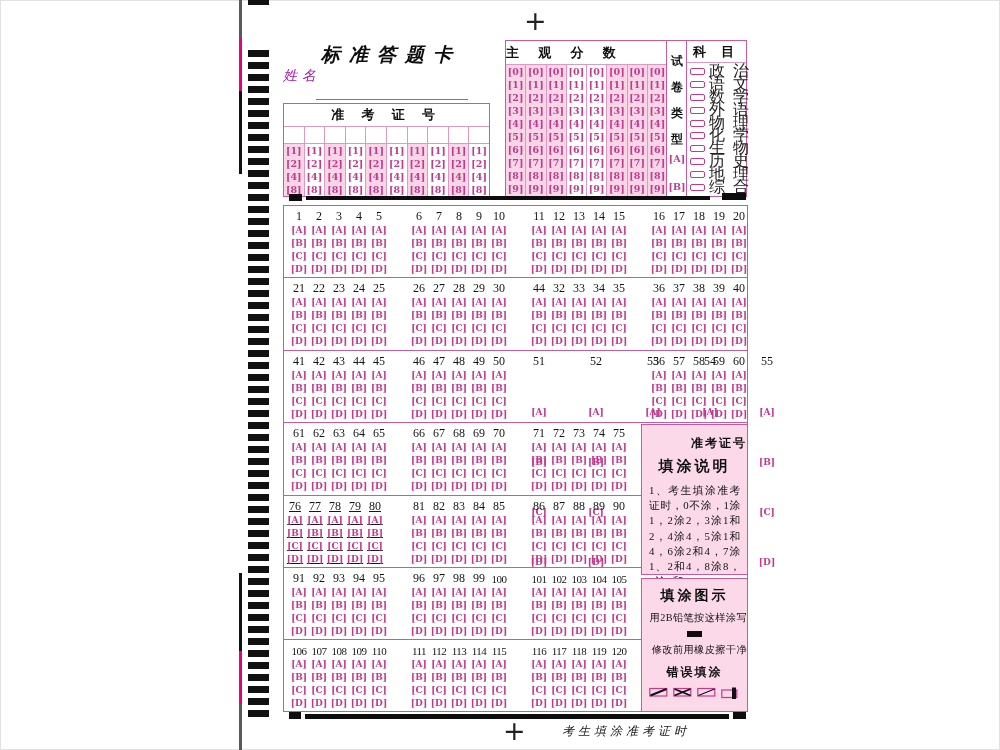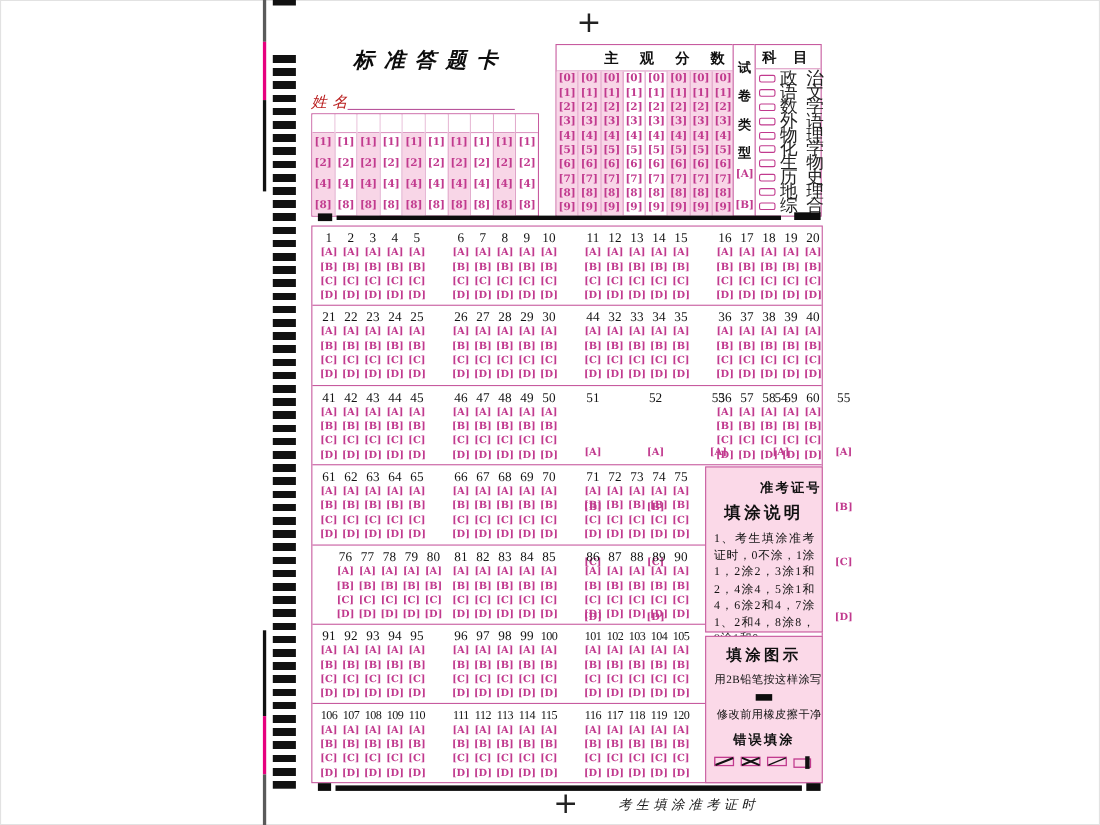--- a/index.html
+++ b/index.html
@@ -24,22 +24,22 @@
   .timing{position:absolute;left:248px;top:50px;width:21px;height:667px;
     background:repeating-linear-gradient(to bottom,#111 0 7px,transparent 7px 12px);}
 
   
   .page-title{position:absolute;left:321px;top:42px;font-size:19px;font-weight:bold;
     letter-spacing:9px;color:#0d0d0d;font-style:italic;}
   .reg-cross{position:absolute;font-size:27px;font-weight:400;color:#222;
     font-family:"DejaVu Sans",sans-serif;line-height:1;}
   .reg-top{left:524px;top:7px;}
   .reg-bottom{left:503px;top:717px;}
-  .name-label{position:absolute;left:283px;top:84px;font-size:14px;font-style:italic;
-    letter-spacing:5px;color:#b91c1c;}
+  .name-label{position:absolute;left:283px;top:67px;font-size:14px;font-style:italic;
+    letter-spacing:5px;color:#a21caf;}
   .name-line{position:absolute;left:316px;top:99px;width:152px;border-bottom:1.5px solid #b8559b;}
 
   
   .bubble{font-family:"DejaVu Serif",serif;font-weight:bold;color:var(--magenta);
     text-align:center;white-space:nowrap;}
 
   
   .adm-box{position:absolute;left:283px;top:103px;width:207px;height:94px;
     border:1.5px solid var(--border);box-sizing:border-box;display:flex;flex-direction:column;background:#fff;}
   .adm-title{height:22px;line-height:22px;text-align:center;font-weight:bold;font-size:13px;
@@ -48,21 +48,21 @@
   .adm-col{flex:1;display:flex;flex-direction:column;border-right:1px solid var(--border-light);}
   .adm-col:last-child{border-right:none;}
   .adm-blank{height:16px;border-bottom:1px solid var(--border-light);background:#fff;}
   .adm-digits{flex:1;display:flex;flex-direction:column;justify-content:space-around;}
   .adm-digits.shaded{background:var(--pink);}
   .adm-digits .bubble{font-size:9.5px;line-height:12px;}
 
   
   .subj-box{position:absolute;left:505px;top:40px;width:163px;height:157px;
     border:1.5px solid var(--border);box-sizing:border-box;display:flex;flex-direction:column;background:#fff;}
-  .subj-title{height:23px;line-height:23px;text-align:right;font-weight:bold;font-size:13px;
+  .subj-title{height:23px;line-height:23px;text-align:left;font-weight:bold;font-size:13px;
     letter-spacing:8px;border-bottom:1px solid var(--border-light);color:#0f0f0f;}
   .subj-cols{flex:1;display:flex;}
   .subj-col{flex:1;display:flex;flex-direction:column;justify-content:space-around;
     border-right:1px solid var(--border-light);}
   .subj-col:last-child{border-right:none;}
   .subj-col.shaded{background:var(--pink);}
   .subj-col .bubble{font-size:9.5px;line-height:12px;}
 
   
   .ptype-box{position:absolute;left:666px;top:40px;width:22px;height:157px;
@@ -127,20 +127,21 @@
 
 <div class="timing-top"></div>
 <div class="timing"></div>
 
 <div class="page-title">标准答题卡</div>
 <div class="reg-cross reg-top">+</div>
 <div class="name-label">姓名</div>
 <div class="name-line"></div>
 
 <div class="adm-box">
+  <div class="adm-title">准 考 证 号</div>
   <div class="adm-cols" id="adm-cols">
       <div class="adm-col">
         <div class="adm-blank"></div>
         <div class="adm-digits shaded">
           <div class="bubble">[1]</div>
           <div class="bubble">[2]</div>
           <div class="bubble">[4]</div>
           <div class="bubble">[8]</div>
         </div>
       </div>
@@ -797,21 +798,21 @@
         <div class="bubble q-bubble">[C]</div>
         <div class="bubble q-bubble">[C]</div>
         <div class="bubble q-bubble">[D]</div>
         <div class="bubble q-bubble">[D]</div>
         <div class="bubble q-bubble">[D]</div>
         <div class="bubble q-bubble">[D]</div>
         <div class="bubble q-bubble">[D]</div>
       </div>
     </div>
     <div class="q-row" style="top: 290px; height: 72px;">
-      <div class="q-group" style="left: 20px;">
+      <div class="q-group" style="left: 1px; text-decoration: underline;">
         <div class="q-num">76</div>
         <div class="q-num">77</div>
         <div class="q-num">78</div>
         <div class="q-num">79</div>
         <div class="q-num">80</div>
         <div class="bubble q-bubble">[A]</div>
         <div class="bubble q-bubble">[A]</div>
         <div class="bubble q-bubble">[A]</div>
         <div class="bubble q-bubble">[A]</div>
         <div class="bubble q-bubble">[A]</div>

